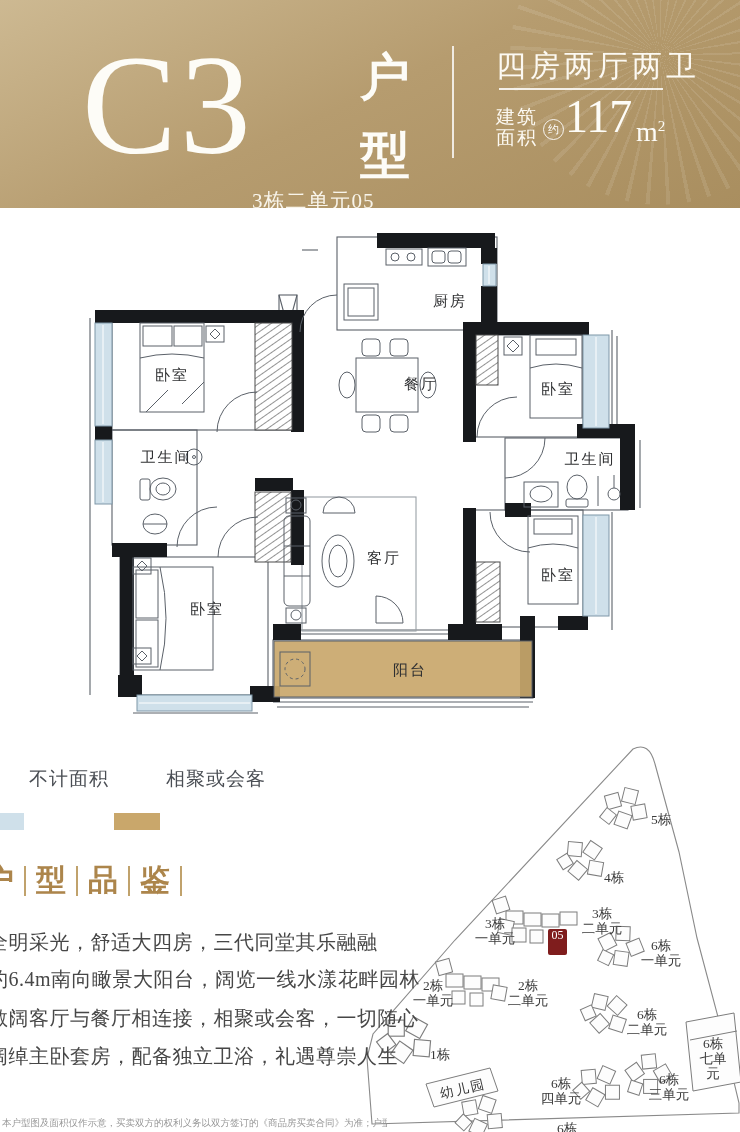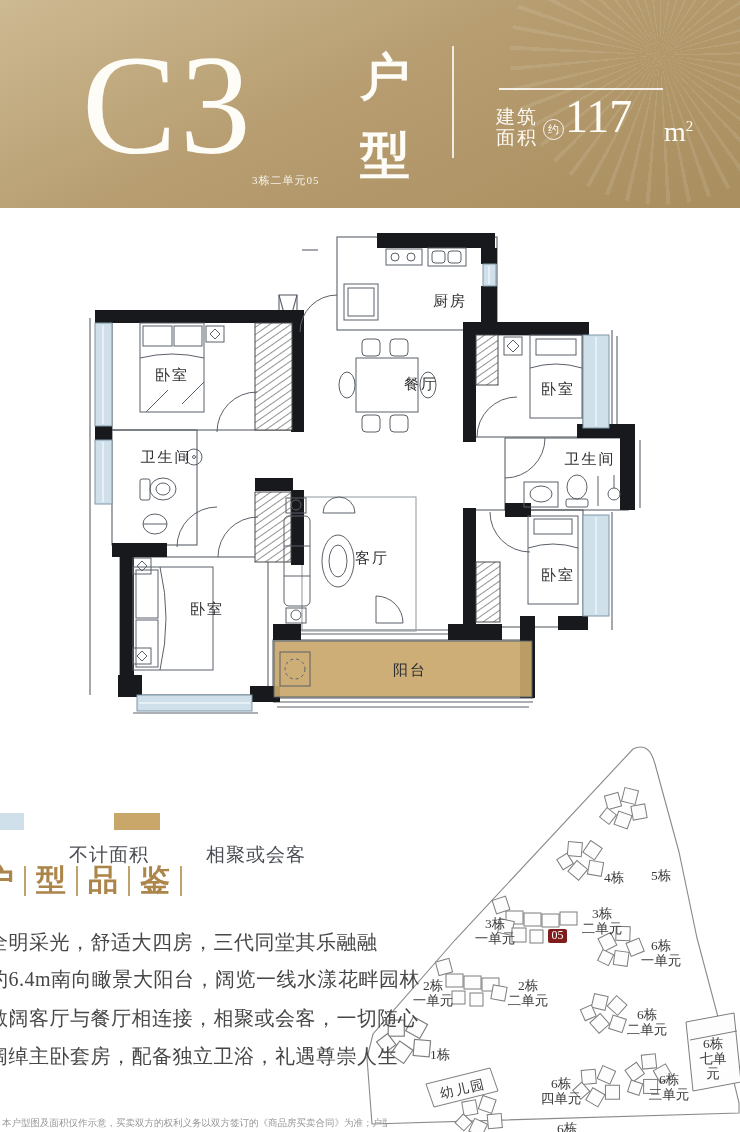--- a/index.html
+++ b/index.html
@@ -7,71 +7,72 @@
         background:#ffffff;font-family:Liberation Serif, serif;}
 
   
   .header{position:absolute;left:0;top:0;width:740px;height:208px;
           background:linear-gradient(155deg,#cdb992 0%,#b69c6f 48%,#a98e5f 100%);overflow:hidden;}
   .sunburst{position:absolute;right:-70px;top:-95px;width:300px;height:300px;border-radius:50%;
             background:repeating-conic-gradient(rgba(255,255,255,.28) 0deg 1.6deg,rgba(255,255,255,0) 1.6deg 8deg);
             opacity:.35;}
   .code{position:absolute;left:82px;top:34px;font-size:142px;line-height:1;font-weight:300;
         color:#fdfcf7;letter-spacing:3px;}
-  .code-sub{position:absolute;left:252px;top:173px;font-size:11px;color:#f8f4ea;letter-spacing:1px;}
+  .code-sub{position:absolute;left:252px;top:187px;font-size:21px;color:#f8f4ea;letter-spacing:1px;}
   .huxing{position:absolute;left:354px;top:52px;width:62px;text-align:center;color:#fdfcf7;}
   .huxing div{font-size:50px;font-weight:600;line-height:1;}
   .huxing div+div{margin-top:28px;}
   .vdiv{position:absolute;left:452px;top:46px;width:2px;height:112px;background:rgba(255,255,255,.8);}
   .spec{position:absolute;left:496px;top:46px;font-size:30px;letter-spacing:4px;color:#fcf9f2;font-weight:500;}
   .spec-rule{position:absolute;left:499px;top:88px;width:164px;height:2px;background:rgba(255,255,255,.85);}
   .area-label{position:absolute;left:496px;top:106px;font-size:19px;line-height:21px;letter-spacing:2px;
               color:#fcf9f2;white-space:pre-line;font-weight:500;}
   .approx{position:absolute;left:543px;top:119px;width:19px;height:19px;border:1px solid rgba(255,255,255,.9);
           border-radius:50%;font-size:11px;line-height:19px;text-align:center;color:#fff;}
   .area-value{position:absolute;left:565px;top:90px;font-size:46px;font-weight:400;color:#fdfcf7;}
-  .area-unit{position:absolute;left:664px;top:116px;font-size:28px;color:#fdfcf7;}
+  .area-unit{position:absolute;left:636px;top:116px;font-size:28px;color:#fdfcf7;}
   .area-unit sup{font-size:15px;}
 
   
   .room-label{position:absolute;transform:translate(-50%,-50%);font-size:15px;letter-spacing:2px;
               color:#2e2f31;font-weight:500;white-space:nowrap;text-align:center;}
 
   
   .swatch{position:absolute;height:17px;}
-  .legend-label{position:absolute;top:842px;font-size:19px;color:#4a4e54;letter-spacing:1px;white-space:nowrap;margin-left:40px;}
+  .legend-label{position:absolute;top:766px;font-size:19px;color:#4a4e54;letter-spacing:1px;white-space:nowrap;}
   .section-title{position:absolute;left:-16px;top:860px;display:flex;align-items:center;}
   .section-title .ch{font-size:30px;font-weight:700;color:#ac854b;}
   .section-title .bar{width:2px;height:30px;background:#c0a26c;margin:0 10px;}
   .feature{position:absolute;left:-12px;font-size:20px;color:#474747;letter-spacing:.5px;white-space:nowrap;}
   .disclaimer{position:absolute;left:2px;top:1117px;font-size:9.5px;color:#979797;white-space:nowrap;
               max-width:385px;overflow:hidden;}
 
   
   .site-label{position:absolute;transform:translate(-50%,-50%);font-size:13.5px;line-height:1.12;
               color:#3a3a3a;text-align:center;white-space:pre-line;font-weight:500;}
   .site-label.rot{transform:translate(-50%,-50%) rotate(-13deg);letter-spacing:2px;}
-  .badge{position:absolute;left:548px;top:929px;width:19px;height:14px;background:#7f1d1d;color:#fff;
+  .badge{position:absolute;left:548px;top:929px;width:19px;height:26px;background:#7f1d1d;color:#fff;
          font-size:12px;line-height:13px;text-align:center;border-radius:2px;}
   svg{position:absolute;left:0;top:0;}
 </style>
 </head>
 <body>
 
 <div class="page">
 
   <div class="header">
     <div class="sunburst"></div>
     <div class="code">C3</div>
     <div class="code-sub">3栋二单元05</div>
     <div class="huxing">
       <div>户</div>
       <div>型</div>
     </div>
     <div class="vdiv"></div>
+    <div class="spec">四房两厅两卫</div>
     <div class="spec-rule"></div>
     <div class="area-label">建筑
 面积</div>
     <div class="approx">约</div>
     <div class="area-value">117</div>
     <div class="area-unit"><span>m</span><sup>2</sup></div>
   </div>
 
   <svg width="740" height="1132" viewBox="0 0 740 1132">
     <defs>
@@ -309,21 +310,21 @@
       </g>
     </g>
   </svg>
 
   <div class="room-label" style="left:450px;top:301px">厨房</div>
   <div class="room-label" style="left:172px;top:375px">卧室</div>
   <div class="room-label" style="left:421px;top:384px">餐厅</div>
   <div class="room-label" style="left:558px;top:389px">卧室</div>
   <div class="room-label" style="left:166px;top:457px">卫生间</div>
   <div class="room-label" style="left:590px;top:459px">卫生间</div>
-  <div class="room-label" style="left:372px;top:558px">客厅</div>
+  <div class="room-label" style="left:384px;top:558px">客厅</div>
   <div class="room-label" style="left:207px;top:609px">卧室</div>
   <div class="room-label" style="left:558px;top:575px">卧室</div>
   <div class="room-label" style="left:410px;top:670px">阳台</div>
 
   <div class="swatch" style="left: -10px; top: 813px; width: 34px; background-color: rgb(207, 224, 234);"></div>
   <div class="legend-label" style="left:29px">不计面积</div>
   <div class="swatch" style="left: 114px; top: 813px; width: 46px; background-color: rgb(201, 167, 107);"></div>
   <div class="legend-label" style="left:166px">相聚或会客</div>
 
   <div class="section-title">
@@ -337,21 +338,21 @@
       <span class="bar"></span>
   </div>
 
   <div class="feature" style="top:929px">全明采光，舒适大四房，三代同堂其乐融融</div>
   <div class="feature" style="top:966px">约6.4m南向瞰景大阳台，阔览一线水漾花畔园林</div>
   <div class="feature" style="top:1005px">敞阔客厅与餐厅相连接，相聚或会客，一切随心</div>
   <div class="feature" style="top:1043px">阔绰主卧套房，配备独立卫浴，礼遇尊崇人生</div>
 
   <div class="disclaimer">本户型图及面积仅作示意，买卖双方的权利义务以双方签订的《商品房买卖合同》为准；户型图所标尺寸</div>
 
-  <div class="site-label" style="left:661px;top:876px">5栋</div>
+  <div class="site-label" style="left:661px;top:820px">5栋</div>
   <div class="site-label" style="left:614px;top:878px">4栋</div>
   <div class="site-label" style="left:495px;top:931px">3栋
 一单元</div>
   <div class="site-label" style="left:602px;top:921px">3栋
 二单元</div>
   <div class="site-label" style="left:661px;top:953px">6栋
 一单元</div>
   <div class="site-label" style="left:433px;top:993px">2栋
 一单元</div>
   <div class="site-label" style="left:528px;top:993px">2栋

